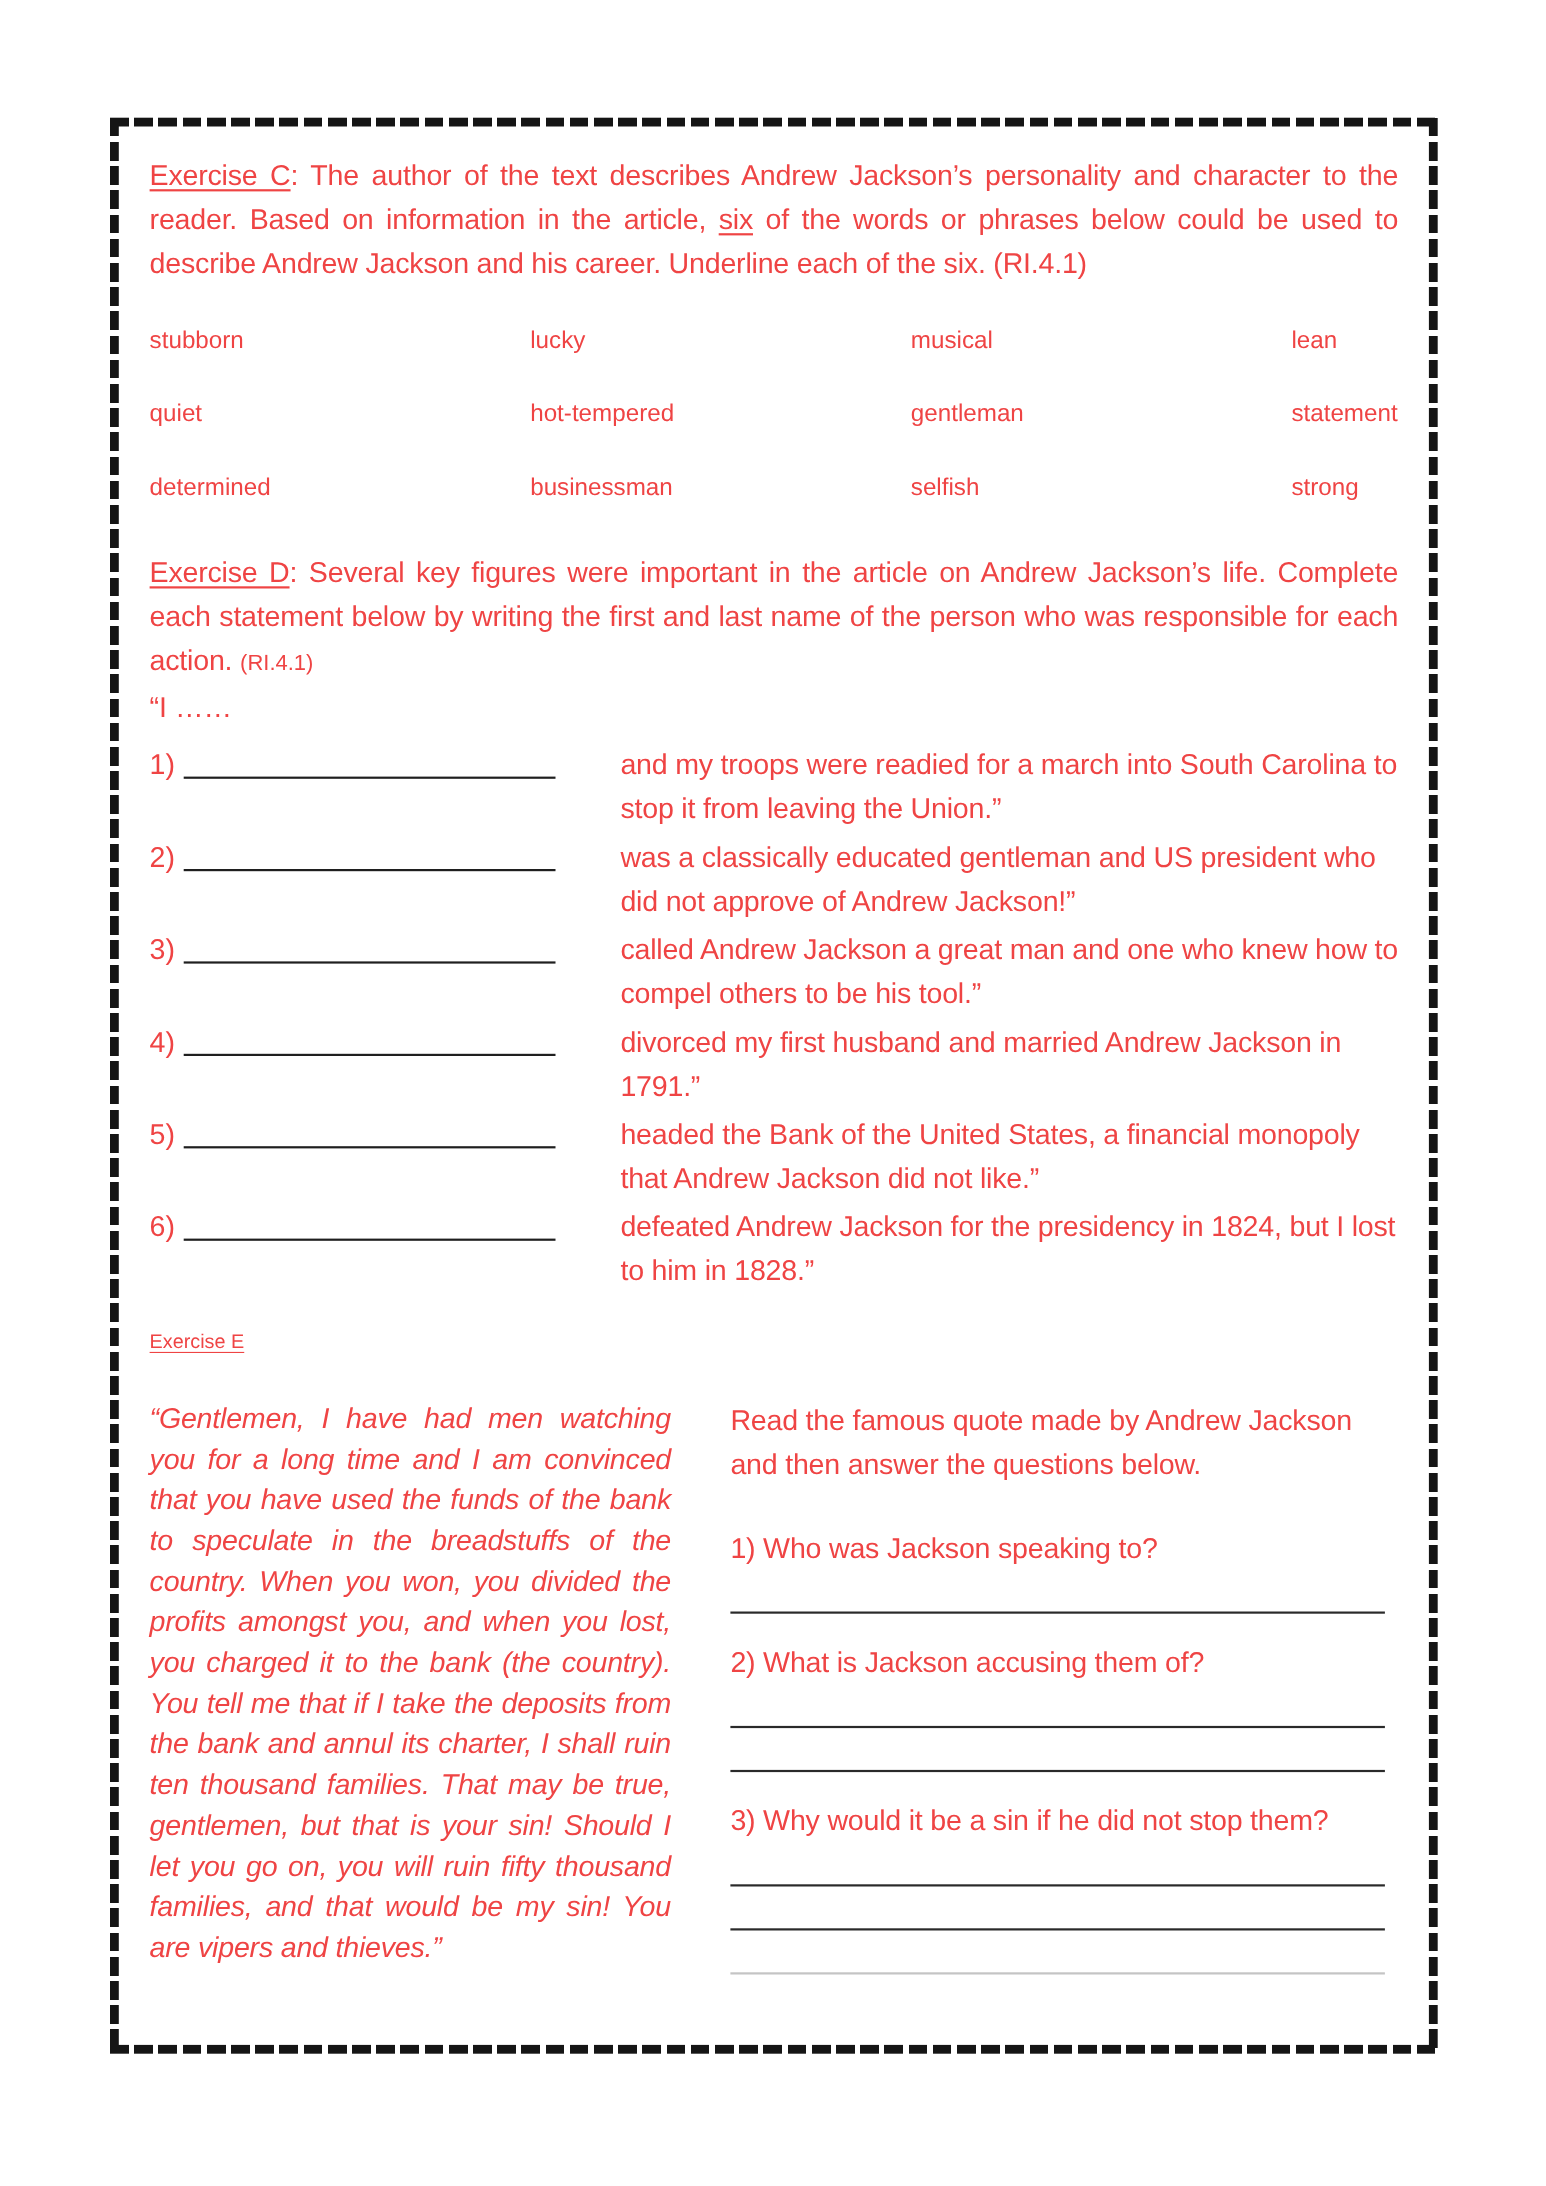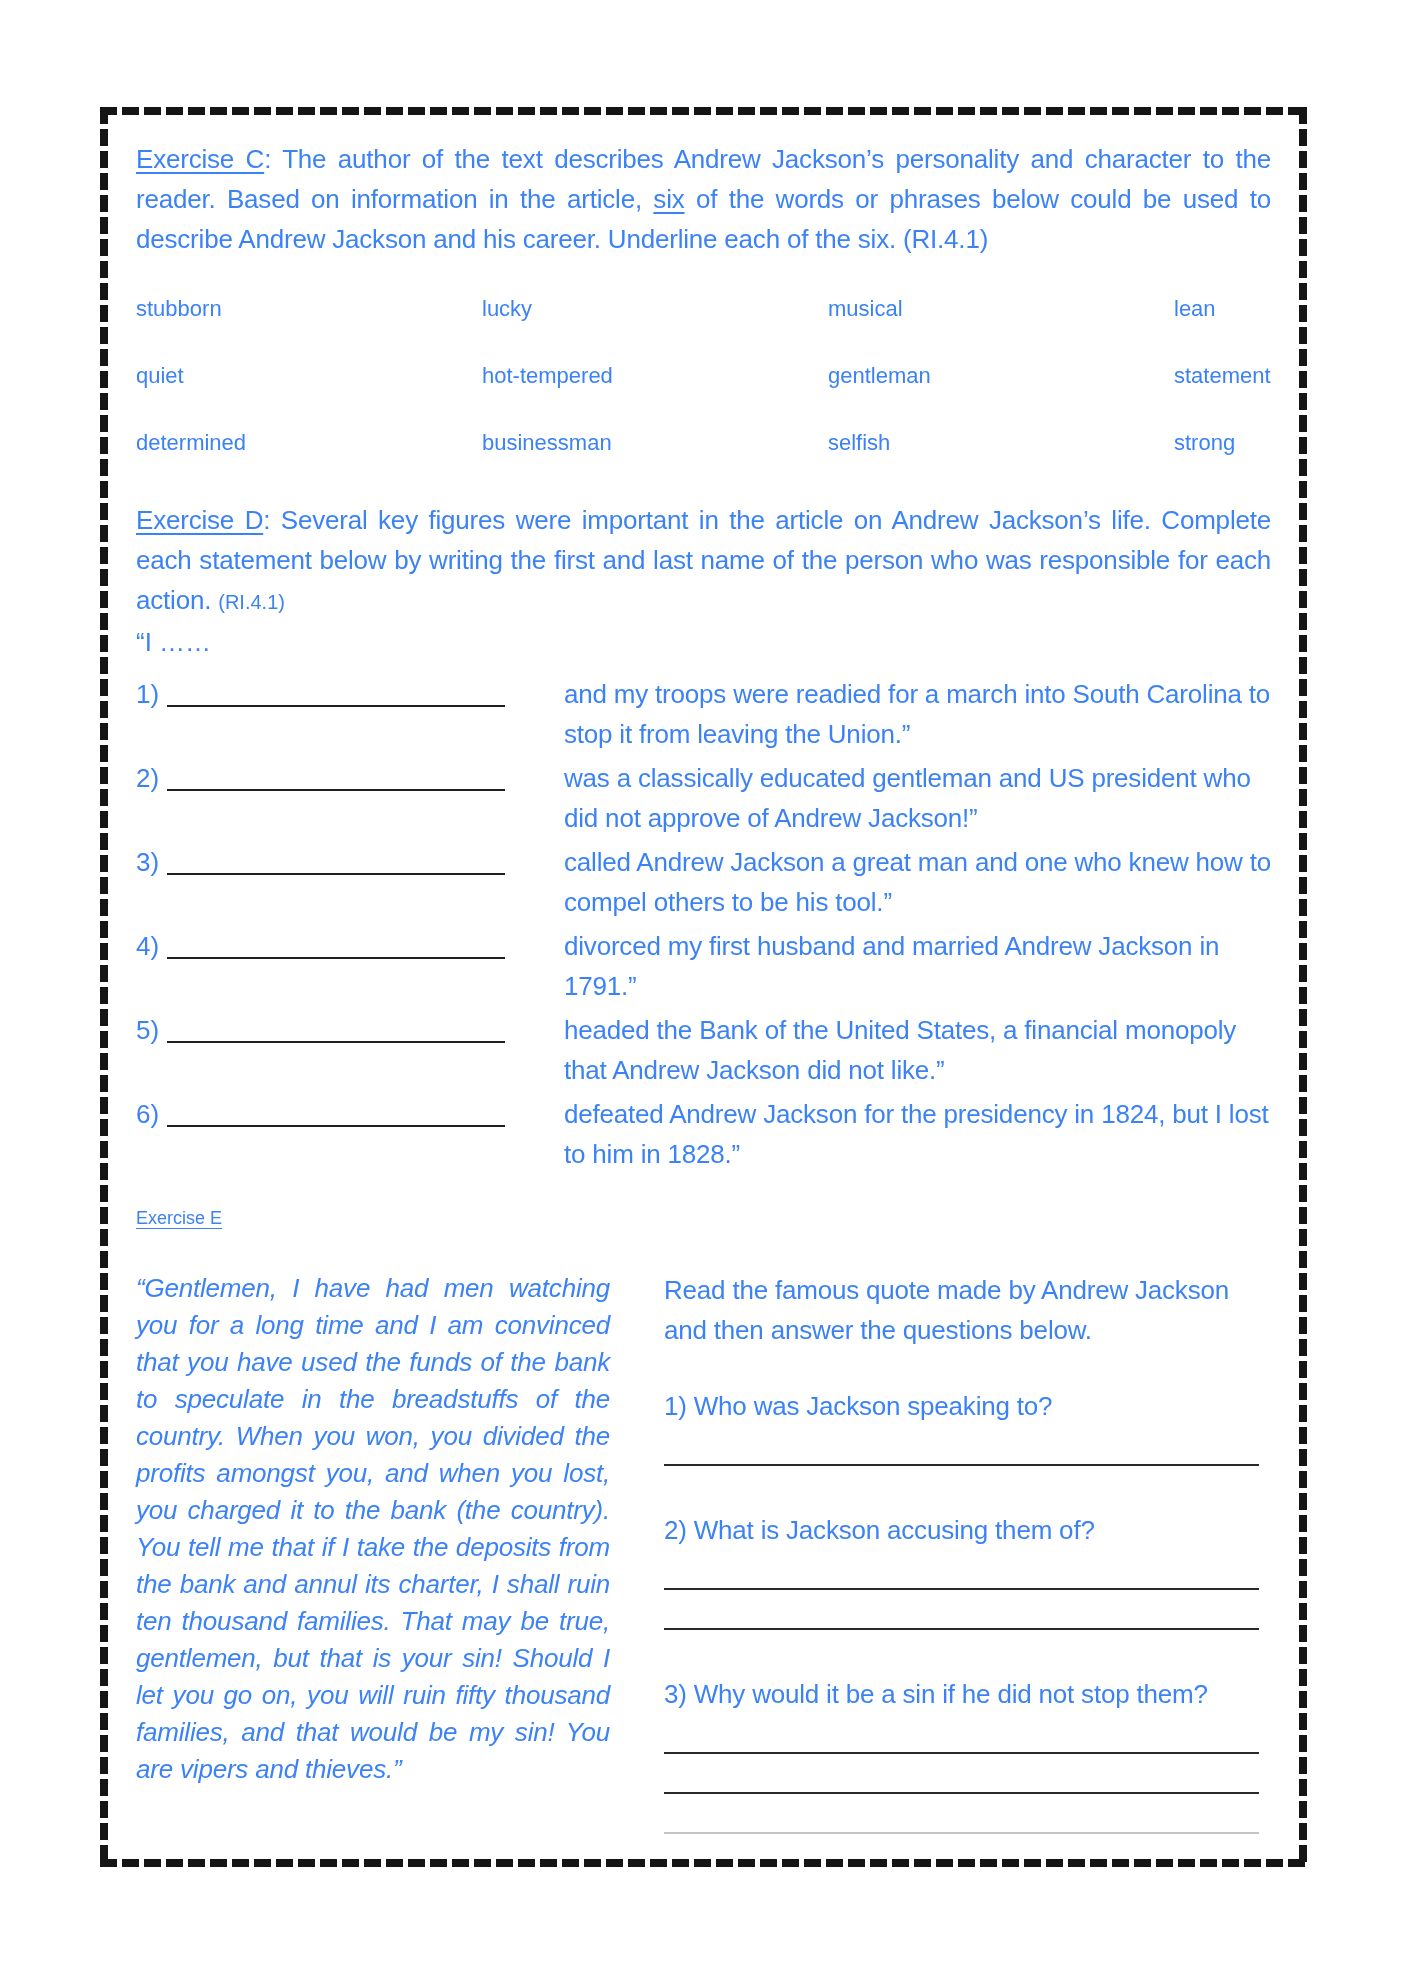--- a/index.html
+++ b/index.html
@@ -2,21 +2,21 @@
 <html><head>
 <meta charset="utf-8">
 <style>
   html, body { margin: 0; padding: 0; background: #ffffff; }
   .page {
     position: relative;
     width: 1405px;
     height: 1987px;
     background: #ffffff;
     font-family: "Liberation Sans", sans-serif;
-    color: #3b82f6;
+    color: #ef4444;
     overflow: hidden;
   }
   .frame {
     position: absolute;
     left: 100px;
     top: 107px;
     width: 1207px;
     height: 1760px;
     box-sizing: border-box;
   }
@@ -117,21 +117,21 @@
     flex: 1;
     margin-left: 54px;
     font-size: 26px;
     line-height: 40px;
   }
   .instructions {
     margin: 0 0 36px 0;
     max-width: 580px;
     letter-spacing: -0.2px;
   }
-  .question { margin-bottom: 44px; }
+  .question { margin-bottom: 24px; }
   .q-text { margin: 0 0 0 0; letter-spacing: -0.2px; white-space: nowrap; }
   .answer-line {
     height: 0;
     border-top: 2px solid #2a2a2a;
     margin-top: 38px;
     width: 595px;
   }
   .answer-line.faint { border-top-color: #c4c4c4; }
 </style>
 </head>

